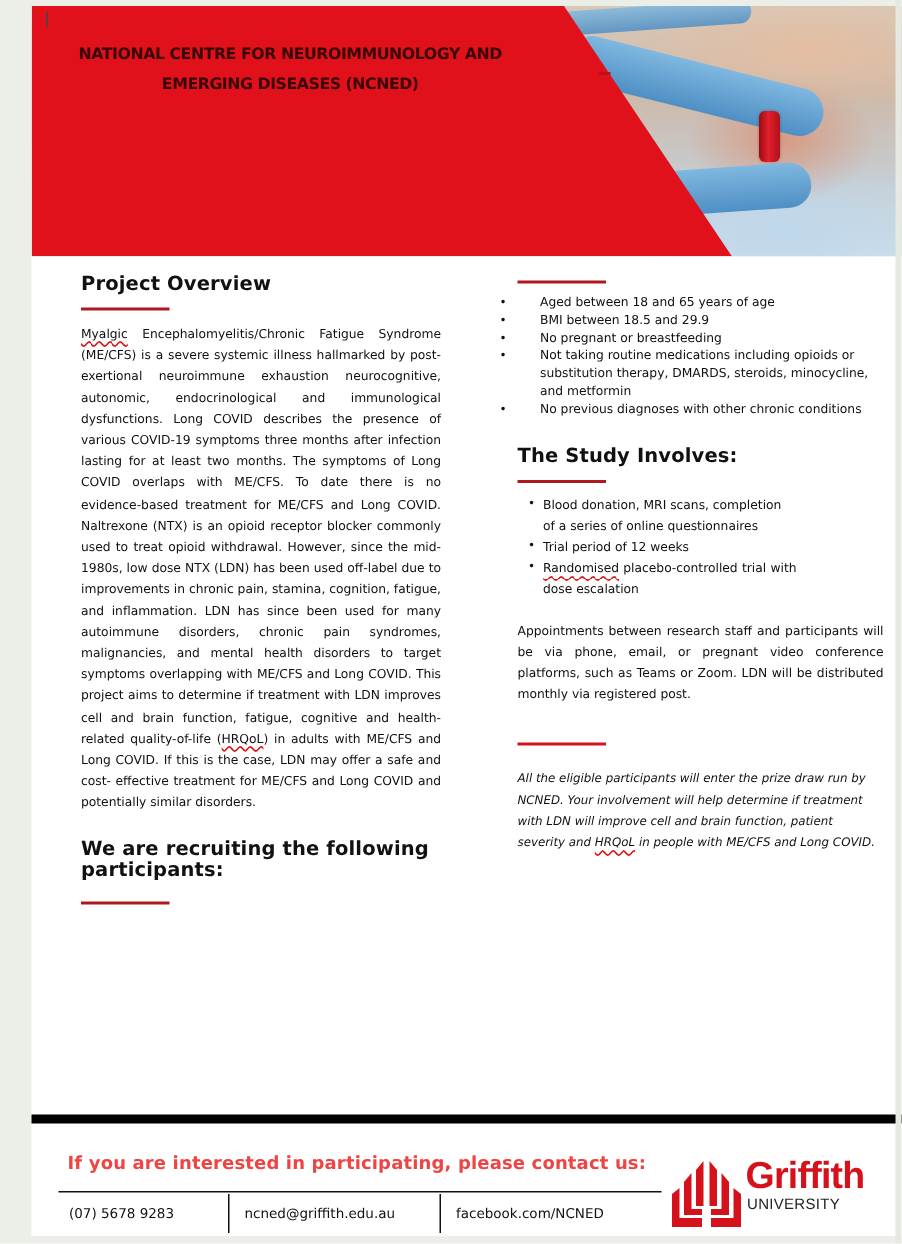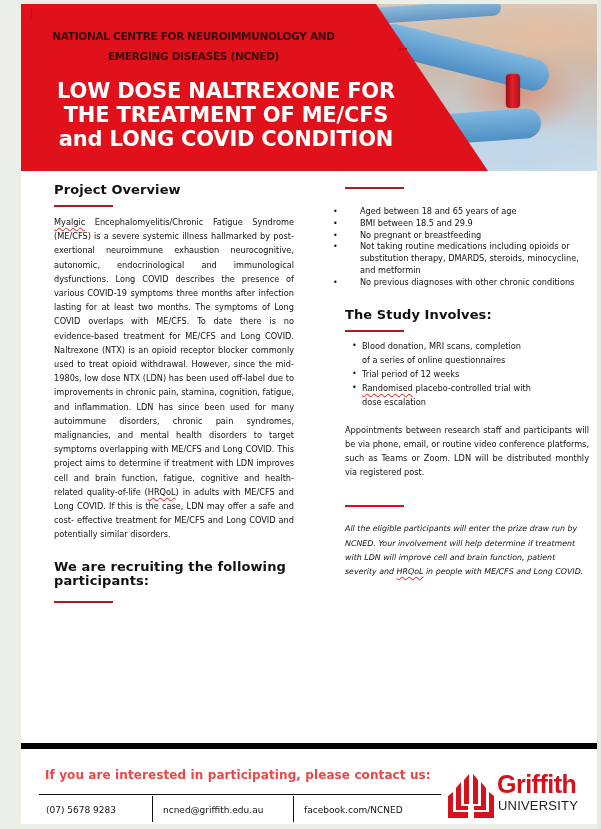--- a/index.html
+++ b/index.html
@@ -87,21 +87,21 @@
   .contact-rule { position: absolute; left: 18px; top: 790px; width: 402px; height: 1px; background: #111; }
   .contact-item { position: absolute; top: 801px; font-size: 9px; color: #111; font-family: "DejaVu Sans", sans-serif; }
   .contact-sep { position: absolute; top: 792px; width: 1px; height: 26px; background: #111; }
   .logo { position: absolute; left: 425px; top: 768px; width: 160px; height: 48px; }
   .logo-word {
     position: absolute; left: 51px; top: -2px; font-family: "Liberation Sans", sans-serif;
     font-weight: bold; font-size: 25px; color: #d5121b; letter-spacing: -0.5px;
   }
   .logo-sub {
     position: absolute; left: 52px; top: 26px; font-family: "Liberation Sans", sans-serif;
-    font-size: 13px; color: #222; letter-spacing: 0.2px;
+    font-size: 10px; color: #222; letter-spacing: 0.2px;
   }
   .scroll-edge { position: absolute; right: 0; top: 0; width: 4px; height: 829px; background: #e6e8e2; }
 </style>
 </head>
 <body>
 
 <div class="page">
 
   <div class="banner">
     <div class="banner-photo">
@@ -110,61 +110,56 @@
       <div class="glove bottom"></div>
       <div class="pill"></div>
     </div>
     <div class="banner-red"></div>
     <div class="banner-red-tick"></div>
     <div class="cursor"></div>
     <div class="org-name">
       <div>NATIONAL CENTRE FOR NEUROIMMUNOLOGY AND</div>
       <div>EMERGING DISEASES (NCNED)</div>
     </div>
-    <div class="main-title">
-      <div>LOW DOSE NALTREXONE FOR</div>
-      <div>THE TREATMENT OF ME/CFS</div>
-      <div>and LONG COVID CONDITION</div>
-    </div>
   </div>
 
   <div class="col left">
     <section>
       <h2 class="section">Project Overview</h2>
       <div class="rule"></div>
       <p class="body" style="margin-top:8px;"><span class="squiggle">Myalgic</span><span> Encephalomyelitis/Chronic Fatigue Syndrome (ME/CFS) is a severe systemic illness hallmarked by post-exertional neuroimmune exhaustion neurocognitive, autonomic, endocrinological and immunological dysfunctions. Long COVID describes the presence of various COVID-19 symptoms three months after infection lasting for at least two months. The symptoms of Long COVID overlaps with ME/CFS. To date there is no evidence-based treatment for ME/CFS and Long COVID. Naltrexone (NTX) is an opioid receptor blocker commonly used to treat opioid withdrawal. However, since the mid-1980s, low dose NTX (LDN) has been used off-label due to improvements in chronic pain, stamina, cognition, fatigue, and inflammation. LDN has since been used for many autoimmune disorders, chronic pain syndromes, malignancies, and mental health disorders to target symptoms overlapping with ME/CFS and Long COVID. This project aims to determine if treatment with LDN improves cell and brain function, fatigue, cognitive and health-related quality-of-life (</span><span class="squiggle">HRQoL</span><span>) in adults with ME/CFS and Long COVID. If this is the case, LDN may offer a safe and cost- effective treatment for ME/CFS and Long COVID and potentially similar disorders.</span></p>
     </section>
 
     <section style="margin-top:18px;">
       <h2 class="section" style="line-height:14px;">We are recruiting the following participants:</h2>
       <div class="rule" style="margin-top:13px;"></div>
     </section>
   </div>
 
   <div class="col right">
     <section>
       <div class="rule"></div>
-      <ul class="bullets" style="margin-top:17px; margin-left:-12px;">
+      <ul class="bullets" style="margin-top:7px; margin-left:-12px;">
         <li>Aged between 18 and 65 years of age</li>
         <li>BMI between 18.5 and 29.9</li>
         <li>No pregnant or breastfeeding</li>
         <li>Not taking routine medications including opioids or substitution therapy, DMARDS, steroids, minocycline, and metformin</li>
         <li>No previous diagnoses with other chronic conditions</li>
       </ul>
     </section>
 
     <section style="margin-top:16px;">
       <h2 class="section">The Study Involves:</h2>
       <div class="rule"></div>
       <ul class="bullets study" style="margin-top:7px; margin-left:6px; width:180px;">
         <li>Blood donation, MRI scans, completion of a series of online questionnaires</li>
         <li>Trial period of 12 weeks</li>
         <li style="text-align:justify;"><span class="squiggle">Randomised</span><span> placebo-controlled trial with dose escalation</span></li>
       </ul>
-      <p class="body" style="margin-top:13px;">Appointments between research staff and participants will be via phone, email, or routine video conference platforms, such as Teams or Zoom. LDN will be distributed monthly via registered post.</p>
+      <p class="body" style="margin-top:13px;">Appointments between research staff and participants will be via phone, email, or pregnant video conference platforms, such as Teams or Zoom. LDN will be distributed monthly via registered post.</p>
     </section>
 
     <section style="margin-top:26px;">
       <div class="rule bright"></div>
       <p class="body italic" style="margin-top:15px; text-align:left;"><span>All the eligible participants will enter the prize draw run by NCNED. Your involvement will help determine if treatment with LDN will improve cell and brain function, patient severity and </span><span class="squiggle">HRQoL</span><span> in people with ME/CFS and Long COVID.</span></p>
     </section>
   </div>
 
   <div class="thick-rule"></div>
   <div class="contact-heading">If you are interested in participating, please contact us:</div>

